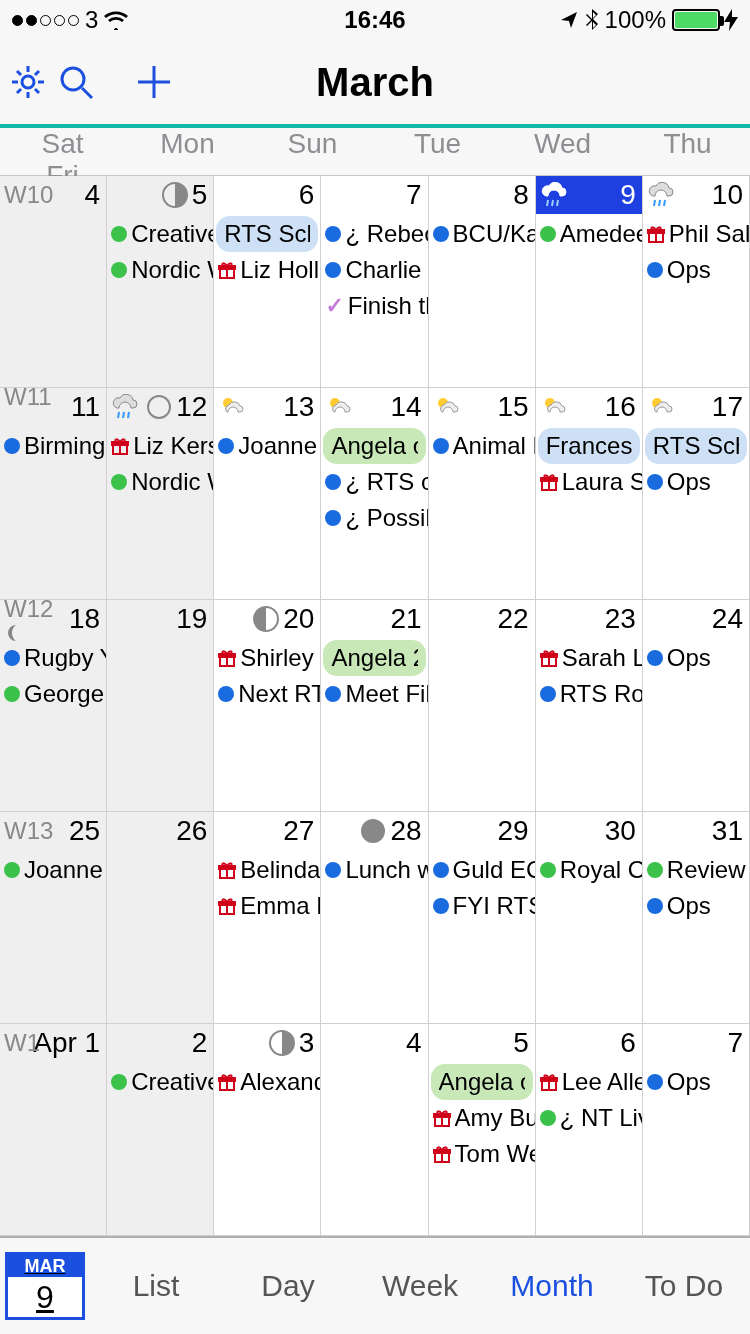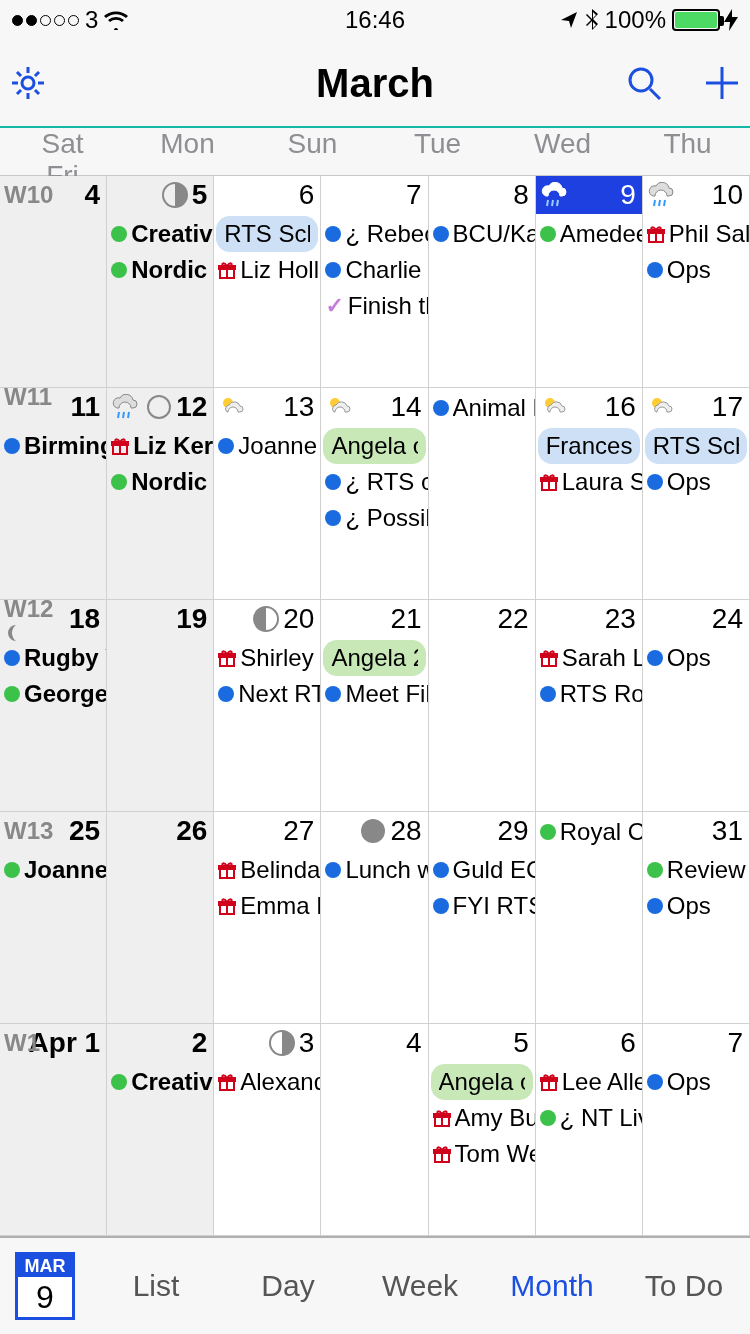--- a/index.html
+++ b/index.html
@@ -1,45 +1,45 @@
 <!DOCTYPE html>
 <html><head>
 <meta charset="utf-8">
 <style>
   * { margin: 0; padding: 0; box-sizing: border-box; }
   html, body { width: 750px; height: 1334px; font-family: -apple-system, "Helvetica Neue", Helvetica, Arial, sans-serif; background: #f7f7f7; overflow: hidden; color: #000; }
   
   .status-bar { height: 40px; display: flex; align-items: center; justify-content: space-between; padding: 0 12px; font-size: 24px; font-weight: 500; }
   .status-left, .status-right { display: flex; align-items: center; gap: 6px; }
-  .status-center { position: absolute; left: 50%; transform: translateX(-50%); font-weight: 400; }
+  .status-center { position: absolute; left: 50%; transform: translateX(-50%); font-weight: 700; }
   .dots { display: flex; gap: 3px; align-items: center; }
   .dot { width: 11px; height: 11px; border-radius: 50%; border: 1.5px solid #000; }
   .dot.on { background: #000; }
   .wifi { font-size: 22px; }
   .battery-wrap { display: flex; align-items: center; gap: 4px; }
   .battery { width: 48px; height: 22px; border: 2px solid #000; border-radius: 4px; position: relative; }
   .battery::after { content:""; position:absolute; right:-6px; top:5px; width:4px; height:10px; background:#000; border-radius:0 2px 2px 0;}
   .battery-fill { position:absolute; inset:1px; background:#4cd964; border-radius:2px; }
   .bolt { font-size: 20px; }
 
   
-  .navbar { height: 88px; display:flex; align-items:center; justify-content:space-between; padding: 0 4px; border-bottom: 2px solid #14b8a6; }
+  .navbar { height: 88px; display:flex; align-items:center; padding: 0 4px; border-bottom: 4px solid #14b8a6; }
   .nav-title { position:absolute; left:50%; transform:translateX(-50%); font-size: 40px; font-weight: 700; }
   .nav-icon { width: 48px; height: 48px; display:flex; align-items:center; justify-content:center; color: #1a4fe0; }
   .nav-right { display:flex; gap: 30px; }
 
   
   .weekday-row { height: 48px; display:grid; grid-template-columns: repeat(6, 1fr); border-bottom: 1px solid #c8c8c8; }
   .weekday { display:flex; align-items:center; justify-content:center; font-size: 28px; color: #8e8e93; }
 
   
   .grid { }
   .week-row { height: 212px; display:grid; grid-template-columns: repeat(7, 1fr); border-bottom: 1px solid #d0d0d0; }
   .day-cell { border-right: 1px solid #d0d0d0; overflow: hidden; background: #fff; position: relative; }
-  .day-cell.weekend { background: #efefef; font-weight: bold; }
+  .day-cell.weekend { background: #efefef; }
   .day-head { height: 38px; display:flex; align-items:center; justify-content:flex-end; padding: 0 6px; font-size: 28px; gap: 4px; position: relative; }
   .day-head .wk { position:absolute; left:4px; font-size: 24px; color:#888; }
   .day-head.today { background: #1e40e0; color: #fff; }
   .day-head .weather { position:absolute; left:4px; font-size: 22px; }
   .events { padding-top: 2px; }
   .event { height: 36px; line-height: 36px; font-size: 24px; white-space: nowrap; overflow: hidden; padding-left: 4px; display:flex; align-items:center; gap:4px; }
   .event .bullet { width: 16px; height: 16px; border-radius:50%; flex: 0 0 16px; }
   .bullet.blue { background: #1a6be0; }
   .bullet.green { background: #3cc24a; }
   .event .gift { color: #d0021b; font-size: 22px; flex: 0 0 auto; }
@@ -47,21 +47,21 @@
   .event.pill { background: #cde0f5; border-radius: 14px; padding: 0 8px; margin: 0 2px; }
   .event.pill.green { background: #c8e8b8; }
   .event .txt { overflow:hidden; text-overflow: clip; }
 
   
   .moon-svg { width: 26px; height: 26px; }
 
   
   .tabbar { position:absolute; bottom:0; left:0; right:0; height:98px; border-top: 2px solid #b0b0b0; background:#f7f7f7; display:flex; align-items:stretch; }
   .today-btn { width: 90px; display:flex; flex-direction:column; align-items:center; justify-content:center; padding:6px; }
-  .today-badge { border: 3px solid #1a4fe0; width: 60px; }
+  .today-badge { border: 3px solid #1a4fe0; width: 80px; text-decoration: underline; }
   .today-badge-top { background:#1a4fe0; color:#fff; font-size:18px; text-align:center; line-height:22px; font-weight:600;}
   .today-badge-bot { background:#fff; color:#000; font-size:32px; text-align:center; line-height:40px; font-weight:500;}
   .tabs { flex:1; display:flex; }
   .tab { flex:1; display:flex; align-items:center; justify-content:center; font-size:30px; color:#555; }
   .tab.active { color:#1a4fe0; font-weight:500;text-align:center; }
 
   
   svg { display:block; }
 </style>
 </head>
@@ -371,62 +371,71 @@
             <span class="bullet blue"></span>
             <span class="txt">¿ RTS co</span>
           </div>
           <div class="event">
             <span class="bullet blue"></span>
             <span class="txt">¿ Possibl</span>
           </div>
         </div>
       </div>
       <div class="day-cell">
-        <div class="events">
-          <div class="event">
-            <span class="bullet blue"></span>
-            <span class="txt">Animal L</span>
-          </div>
-        </div>
-      </div>
-      <div class="day-cell">
         <div class="day-head">
           <span class="weather">
             <svg width="28" height="26" viewBox="0 0 28 26">
               <circle cx="10" cy="9" r="5" fill="#fc3"></circle>
               <path d="M10 18 a5 5 0 1 1 10 0 h2 a3 3 0 0 0 0 -6 a6 6 0 0 0 -11 -1 a4 4 0 0 0 -2 7 z" fill="#eee" stroke="#999"></path>
             </svg>
           </span>
-          <span>16</span>
-        </div>
-        <div class="events">
-          <div class="event pill">
-            <span class="txt">Frances D</span>
-          </div>
-          <div class="event">
-            <span class="gift">
-              <svg width="18" height="18" viewBox="0 0 18 18">
-                <rect x="2" y="7" width="14" height="10" fill="none" stroke="#d0021b" stroke-width="2"></rect>
-                <line x1="9" y1="7" x2="9" y2="17" stroke="#d0021b" stroke-width="2"></line>
-                <rect x="1" y="5" width="16" height="3" fill="none" stroke="#d0021b" stroke-width="2"></rect>
-                <path d="M9 5 C6 1 3 2 5 5 M9 5 C12 1 15 2 13 5" fill="none" stroke="#d0021b" stroke-width="2"></path>
-              </svg>
-            </span>
-            <span class="txt">Laura Sp</span>
+          <span>15</span>
+        </div>
+        <div class="events">
+          <div class="event">
+            <span class="bullet blue"></span>
+            <span class="txt">Animal L</span>
           </div>
         </div>
       </div>
       <div class="day-cell">
         <div class="day-head">
           <span class="weather">
             <svg width="28" height="26" viewBox="0 0 28 26">
               <circle cx="10" cy="9" r="5" fill="#fc3"></circle>
               <path d="M10 18 a5 5 0 1 1 10 0 h2 a3 3 0 0 0 0 -6 a6 6 0 0 0 -11 -1 a4 4 0 0 0 -2 7 z" fill="#eee" stroke="#999"></path>
             </svg>
           </span>
+          <span>16</span>
+        </div>
+        <div class="events">
+          <div class="event pill">
+            <span class="txt">Frances D</span>
+          </div>
+          <div class="event">
+            <span class="gift">
+              <svg width="18" height="18" viewBox="0 0 18 18">
+                <rect x="2" y="7" width="14" height="10" fill="none" stroke="#d0021b" stroke-width="2"></rect>
+                <line x1="9" y1="7" x2="9" y2="17" stroke="#d0021b" stroke-width="2"></line>
+                <rect x="1" y="5" width="16" height="3" fill="none" stroke="#d0021b" stroke-width="2"></rect>
+                <path d="M9 5 C6 1 3 2 5 5 M9 5 C12 1 15 2 13 5" fill="none" stroke="#d0021b" stroke-width="2"></path>
+              </svg>
+            </span>
+            <span class="txt">Laura Sp</span>
+          </div>
+        </div>
+      </div>
+      <div class="day-cell">
+        <div class="day-head">
+          <span class="weather">
+            <svg width="28" height="26" viewBox="0 0 28 26">
+              <circle cx="10" cy="9" r="5" fill="#fc3"></circle>
+              <path d="M10 18 a5 5 0 1 1 10 0 h2 a3 3 0 0 0 0 -6 a6 6 0 0 0 -11 -1 a4 4 0 0 0 -2 7 z" fill="#eee" stroke="#999"></path>
+            </svg>
+          </span>
           <span>17</span>
         </div>
         <div class="events">
           <div class="event pill">
             <span class="txt">RTS Schoo</span>
           </div>
           <div class="event">
             <span class="bullet blue"></span>
             <span class="txt">Ops</span>
           </div>
@@ -613,20 +622,23 @@
             <span class="bullet blue"></span>
             <span class="txt">Guld EC</span>
           </div>
           <div class="event">
             <span class="bullet blue"></span>
             <span class="txt">FYI RTS</span>
           </div>
         </div>
       </div>
       <div class="day-cell">
+        <div class="day-head">
+          <span>30</span>
+        </div>
         <div class="events">
           <div class="event">
             <span class="bullet green"></span>
             <span class="txt">Royal Op</span>
           </div>
         </div>
       </div>
       <div class="day-cell">
         <div class="day-head">
           <span>31</span>

